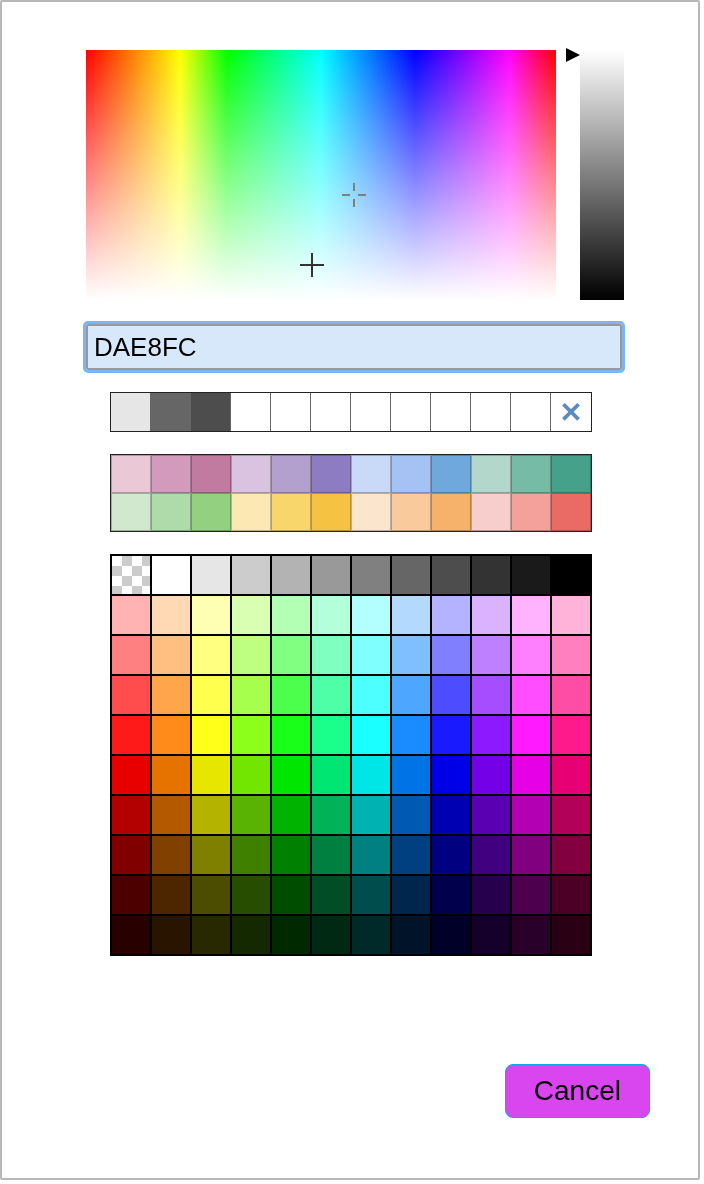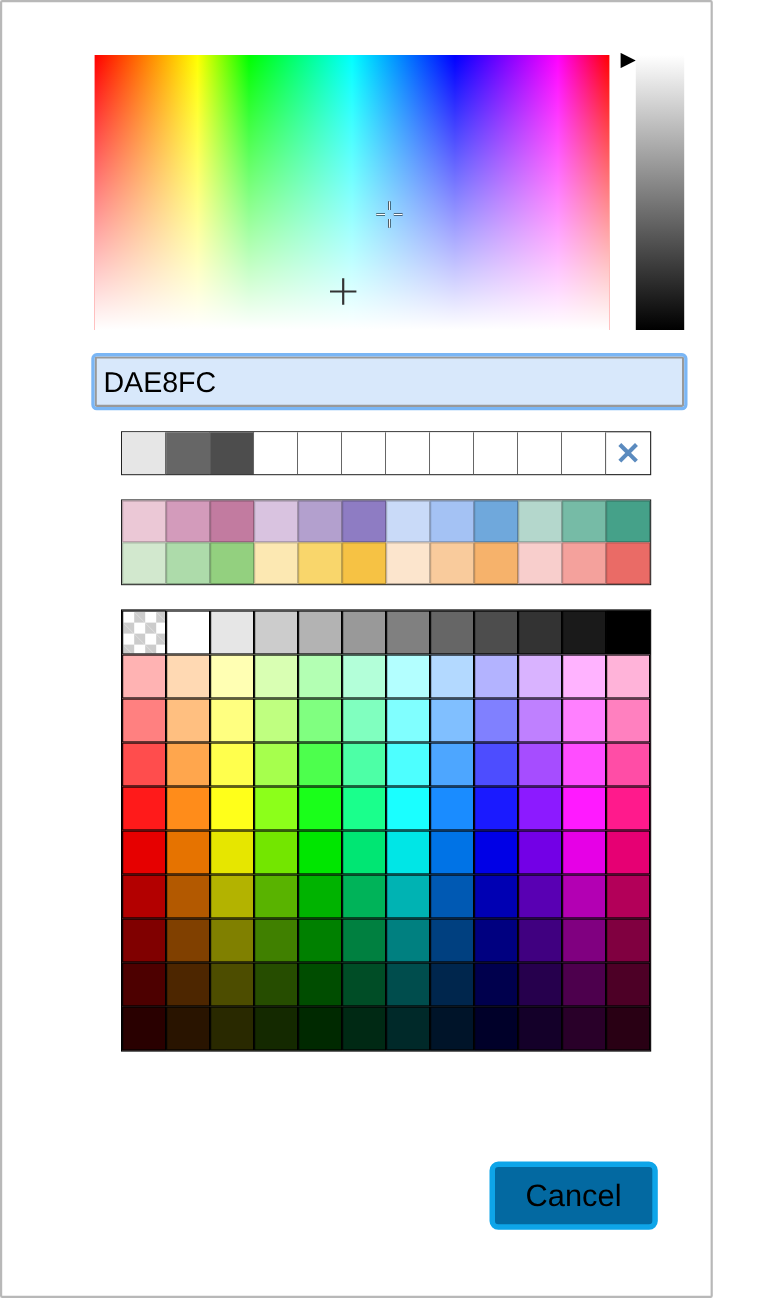--- a/index.html
+++ b/index.html
@@ -1,16 +1,16 @@
 <!DOCTYPE html>
 <html><head>
 <meta charset="utf-8">
 <style>
 html,body{margin:0;padding:0;font-family:-apple-system,Helvetica,Arial,sans-serif;background:#fff}
-.dialog{width:648px;height:1180px;border:2px solid #b8b8b8;border-radius:2px;box-sizing:border-box;padding:48px 24px 24px 24px;position:relative}
+.dialog{width:700px;height:1180px;border:2px solid #b8b8b8;border-radius:2px;box-sizing:border-box;padding:48px 24px 24px 24px;position:relative}
 .top-row{display:flex;align-items:flex-start;gap:24px;margin-left:60px}
 .spectrum{width:470px;height:250px;position:relative;background:
  linear-gradient(to top,#fff,rgba(255,255,255,0)),
  linear-gradient(to right,#f00,#ff8000,#ff0,#0f0,#00ff80,#0ff,#0080ff,#00f,#8000ff,#f0f,#f00)}
 .cross{position:absolute;pointer-events:none}
 .cross svg{display:block}
 .lum-col{width:44px;height:250px;position:relative}
 .lum-bar{width:44px;height:250px;background:linear-gradient(#fff,#000)}
 .lum-arrow{position:absolute;left:-14px;top:0}
 .hex-input{display:block;margin:24px 0 0 60px;width:520px;height:38px;font-size:26px;padding:2px 6px;background:#d8e8fb;border:2px solid #999;outline:3px solid #7ab6f5;border-radius:2px;box-sizing:content-box;font-family:inherit}
@@ -22,21 +22,21 @@
 .preset-block{margin:22px 0 0 84px;border:1px solid #222;width:480px}
 .swatch-grid{display:grid}
 .swatch-grid .sw{box-sizing:border-box;border:1px solid rgba(0,0,0,0.25)}
 .main-grid{margin:22px 0 0 84px;border:1px solid #000;width:480px}
 .main-grid .swatch-grid .sw{border:1px solid #000}
 .transparent-sw{background:
  linear-gradient(45deg,#ccc 25%,transparent 25%,transparent 75%,#ccc 75%),
  linear-gradient(45deg,#ccc 25%,#fff 25%,#fff 75%,#ccc 75%);
  background-size:20px 20px;background-position:0 0,10px 10px}
 .buttons{position:absolute;right:48px;bottom:60px;display:flex;gap:20px}
-.btn{font-size:28px;padding:10px 28px;border-radius:8px;cursor:pointer;border:5px solid #0ea5e9;background:#0369a1}
+.btn{font-size:28px;padding:10px 28px;border-radius:8px;cursor:pointer;border:1px solid #0ea5e9;background:#d946ef}
 .btn.primary{background:#2b8cff;color:#fff;border:1px solid #2b8cff}
 </style>
 </head>
 <body>
 
 <div class="dialog">
 
   <div class="top-row">
     <div class="spectrum" id="spectrum">
       <span class="cross" id="cross-sel" style="left: 253.9px; top: 131px;">

